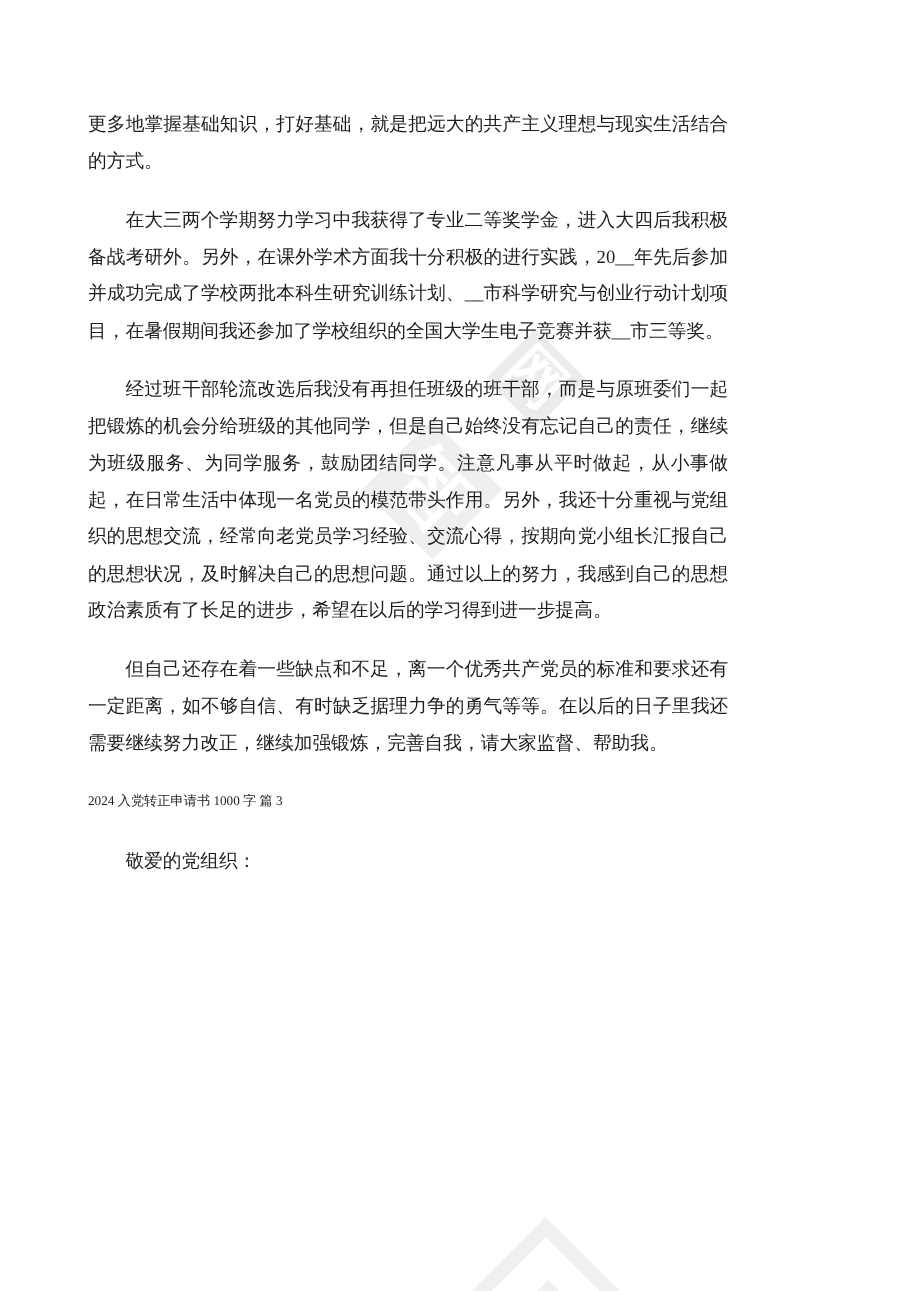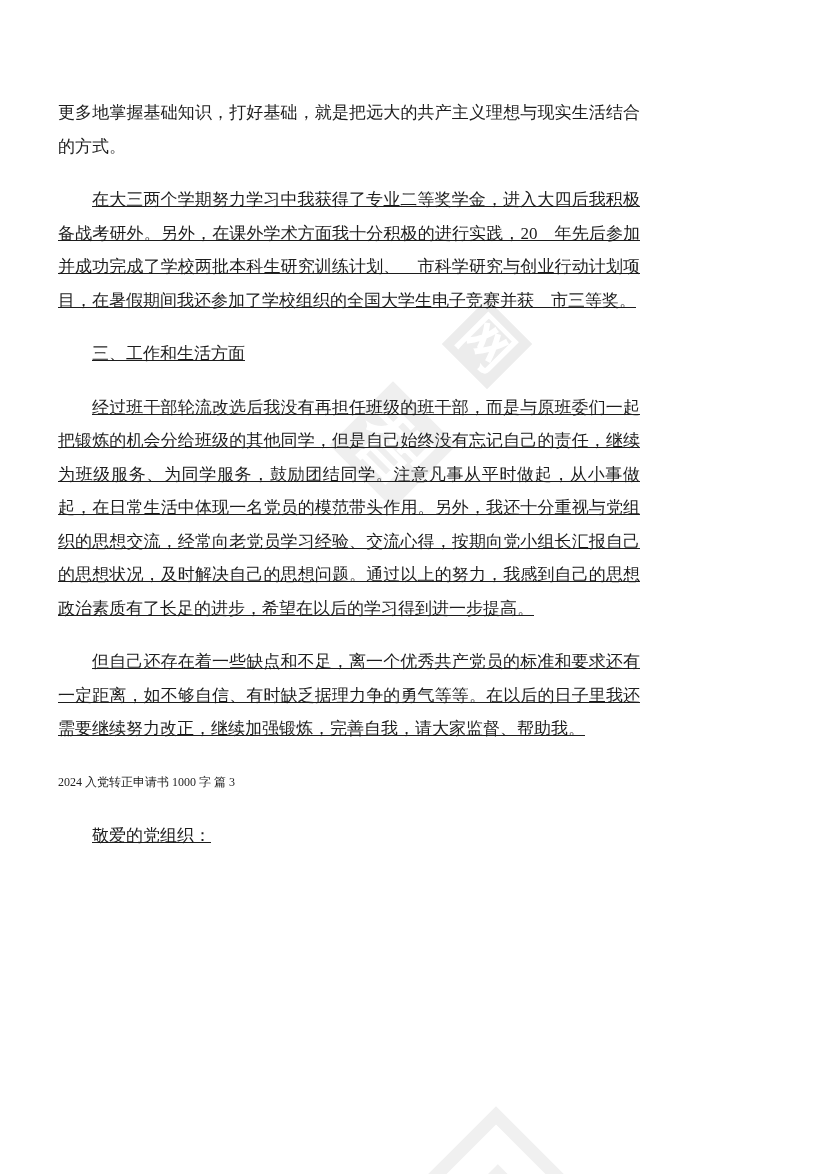--- a/index.html
+++ b/index.html
@@ -62,34 +62,34 @@
     color: #f0f0f0;
     font-size: 70px;
     font-weight: bold;
     line-height: 1;
   }
 
   
   .doc {
     position: relative;
     z-index: 1;
-    margin-left: 58px;
+    margin-left: 80px;
     width: 582px;
     padding-top: 96px;
     color: #1d1d1d;
     font-size: 17px;
     line-height: 33.5px;
     text-align: justify;
   }
   .doc p, .doc h3 {
     margin: 0 0 20px 0;
     padding: 0;
     font-weight: normal;
   }
-  .indent { text-indent: 2em; text-decoration: underline; }
+  .indent { text-indent: 2em; }
   .article-title {
     font-size: 12px;
     text-align: left;
   }
   .closing, .salutation, .section-heading {
     text-align: left;
   }
 </style>
 </head>
 <body>
@@ -104,20 +104,19 @@
       <span class="wm-char">网</span>
     </div>
     <div class="wm-tile wm-outline-bottom">
       <span class="wm-char">网</span>
     </div>
   </div>
 
   <div class="doc">
     <p>更多地掌握基础知识，打好基础，就是把远大的共产主义理想与现实生活结合的方式。</p>
     <p class="indent">在大三两个学期努力学习中我获得了专业二等奖学金，进入大四后我积极备战考研外。另外，在课外学术方面我十分积极的进行实践，20__年先后参加并成功完成了学校两批本科生研究训练计划、__市科学研究与创业行动计划项目，在暑假期间我还参加了学校组织的全国大学生电子竞赛并获__市三等奖。</p>
-    <p class="indent section-heading">三、工作和生活方面</p>
     <p class="indent">经过班干部轮流改选后我没有再担任班级的班干部，而是与原班委们一起把锻炼的机会分给班级的其他同学，但是自己始终没有忘记自己的责任，继续为班级服务、为同学服务，鼓励团结同学。注意凡事从平时做起，从小事做起，在日常生活中体现一名党员的模范带头作用。另外，我还十分重视与党组织的思想交流，经常向老党员学习经验、交流心得，按期向党小组长汇报自己的思想状况，及时解决自己的思想问题。通过以上的努力，我感到自己的思想政治素质有了长足的进步，希望在以后的学习得到进一步提高。</p>
     <p class="indent">但自己还存在着一些缺点和不足，离一个优秀共产党员的标准和要求还有一定距离，如不够自信、有时缺乏据理力争的勇气等等。在以后的日子里我还需要继续努力改正，继续加强锻炼，完善自我，请大家监督、帮助我。</p>
     <h3 class="article-title">2024 入党转正申请书 1000 字  篇 3</h3>
     <p class="indent salutation">敬爱的党组织：</p>
   </div>
 
 </div>
 
 </body></html>

